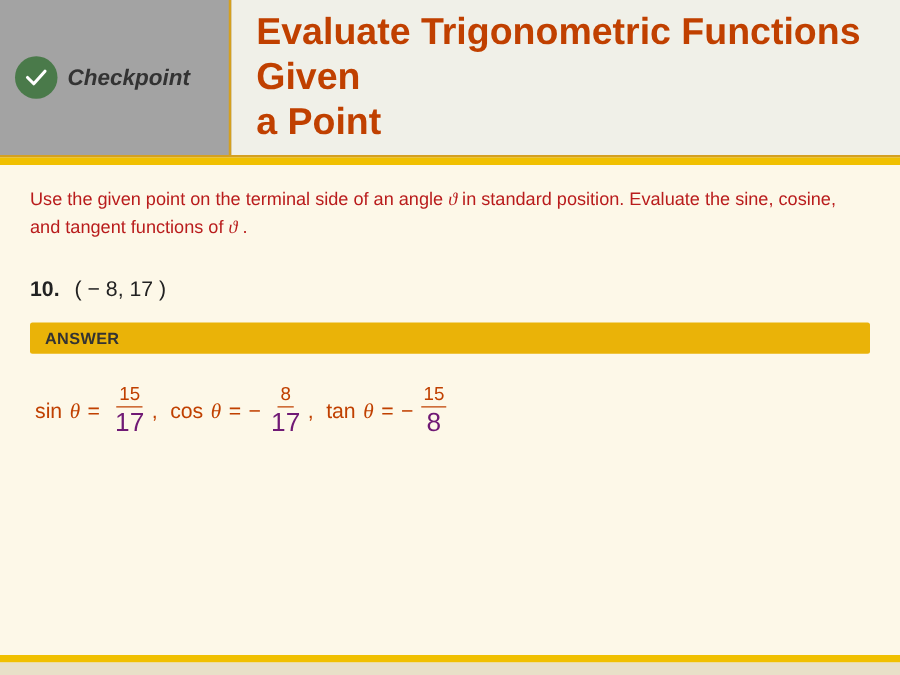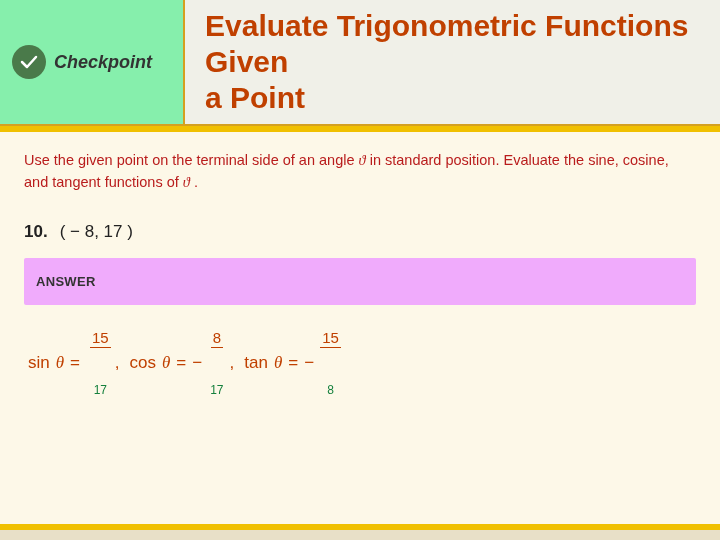--- a/index.html
+++ b/index.html
@@ -26,21 +26,21 @@
       align-items: stretch;
       background: #f0f0e8;
       border-bottom: 2px solid #d4a020;
       min-height: 62px;
     }
 
     .checkpoint-box {
       display: flex;
       align-items: center;
       gap: 8px;
-      background: #86efac;
+      background: #a3a3a3;
       padding: 8px 16px 8px 12px;
       border-right: 2px solid #d4a020;
       min-width: 185px;
     }
 
     .checkmark-circle {
       width: 34px;
       height: 34px;
       border-radius: 50%;
       background: #4a7a4a;
@@ -121,25 +121,25 @@
 
     .problem-point {
       font-size: 17px;
       color: #222;
     }
 
     
     .answer-btn {
       display: inline-flex;
       align-items: center;
-      background: #f0abfc;
+      background: #eab308;
       color: #333;
       font-size: 13px;
       font-weight: bold;
-      padding: 16px 12px;
+      padding: 5px 12px;
       border: none;
       cursor: pointer;
       margin-bottom: 24px;
       border-radius: 2px;
       letter-spacing: 0.3px;
     }
 
     
     .answer-section {
       display: flex;
@@ -180,25 +180,24 @@
 
     .fraction-num {
       font-size: 15px;
       color: #c04000;
       border-bottom: 1.5px solid #c04000;
       padding: 0 2px;
       line-height: 1.2;
     }
 
     .fraction-den {
-      font-size: 12px;
-      color: #15803d;
+      font-size: 21px;
+      color: #701a75;
       padding: 0 2px;
       line-height: 1.2;
-      margin-top: 35px;
     }
 
     .comma {
       margin-right: 10px;
       font-size: 17px;
       color: #c04000;
     }
 
     .trig-func {
       font-size: 17px;

